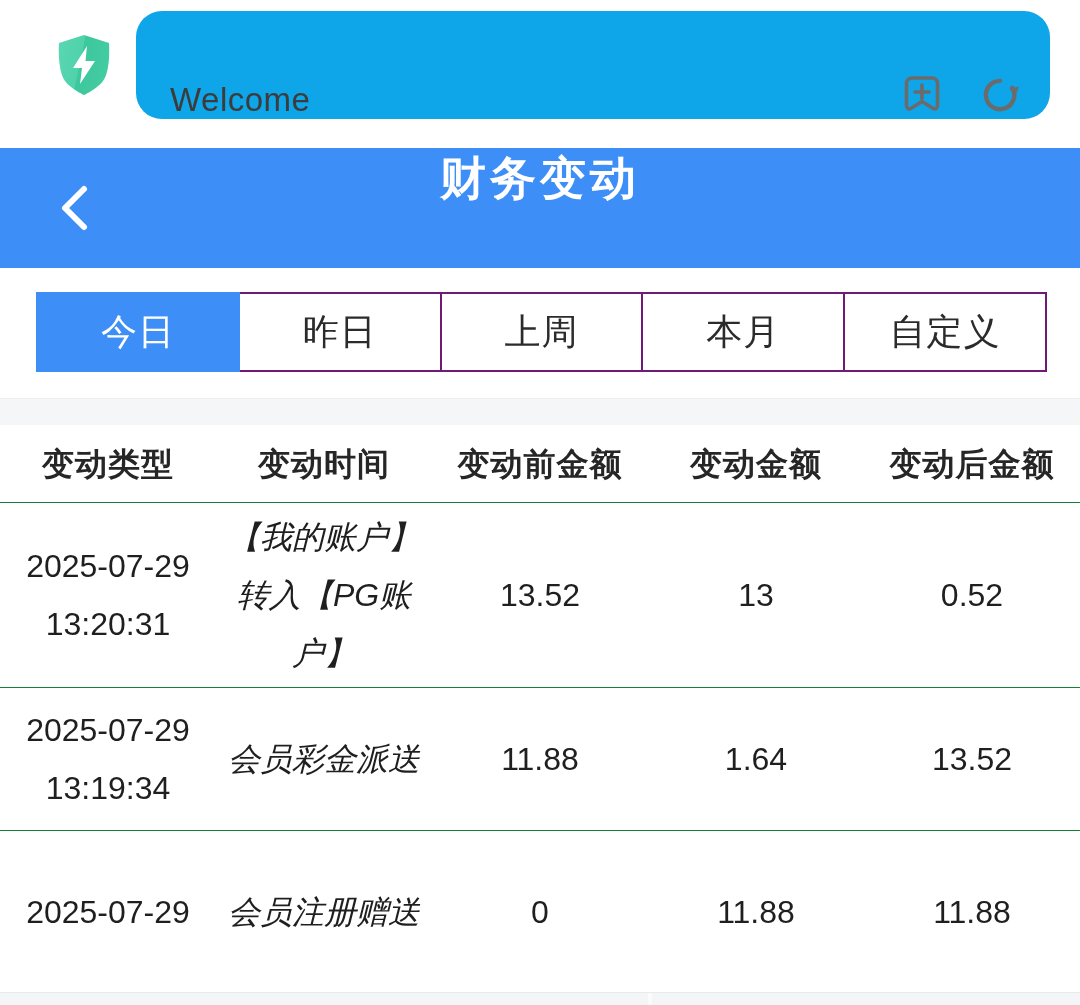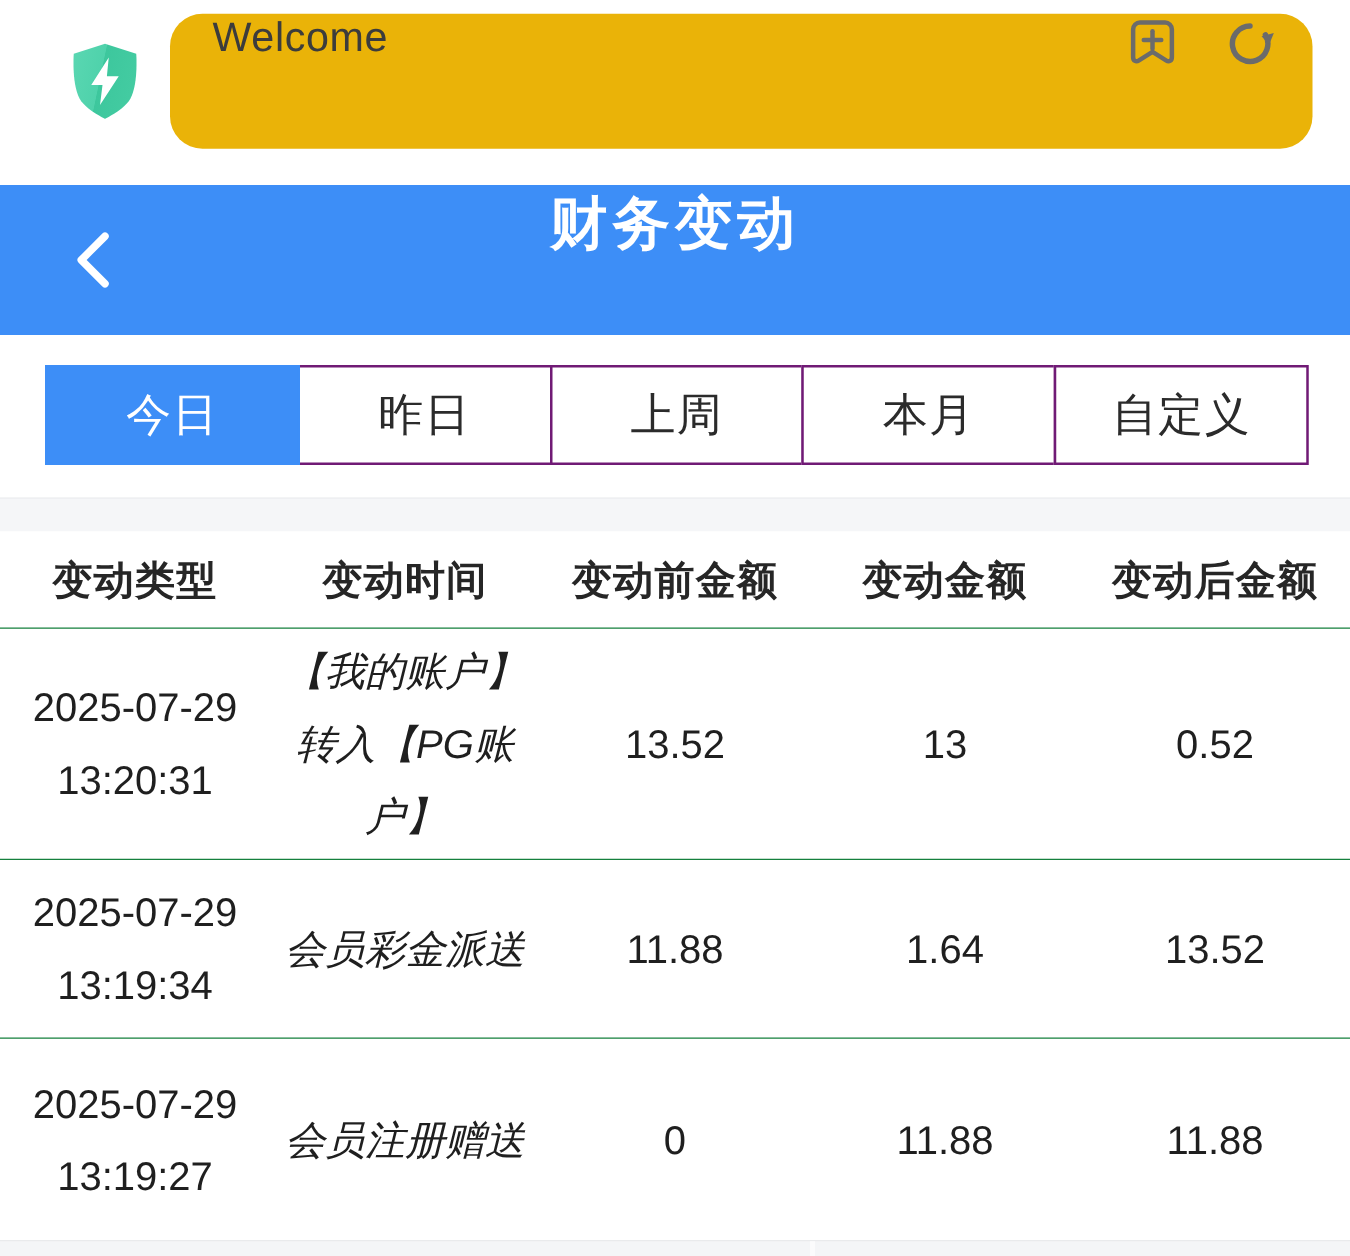--- a/index.html
+++ b/index.html
@@ -16,24 +16,24 @@
     height: 130px;
     display: flex;
     align-items: center;
     padding: 0 30px 0 32px;
     background: #ffffff;
   }
   .shield-wrap { width: 104px; display: flex; justify-content: center; }
   .url-pill {
     flex: 1;
     height: 108px;
-    background: #eab308;
+    background: #0ea5e9;
     border-radius: 26px;
     display: flex;
-    align-items: flex-start;
+    align-items: flex-end;
     padding: 0 26px 0 34px;
   }
   .url-text {
     flex: 1;
     font-size: 33px;
     color: #3c3c3c;
     letter-spacing: 0.5px;
   }
   .pill-icons { display: flex; align-items: center; gap: 30px; }
   .pill-icons svg { display: block; }
@@ -219,21 +219,20 @@
     </div>
     <div class="t-cell cell-type">会员彩金派送</div>
     <div class="t-cell">11.88</div>
     <div class="t-cell">1.64</div>
     <div class="t-cell">13.52</div>
   </div>
 
   <div class="t-row data-row row-2">
     <div class="t-cell">
       <div>2025-07-29</div>
-      <div>13:19:27</div>
     </div>
     <div class="t-cell cell-type">会员注册赠送</div>
     <div class="t-cell">0</div>
     <div class="t-cell">11.88</div>
     <div class="t-cell">11.88</div>
   </div>
 </div>
 
 <div class="bottom-strip">
   <span class="notch"></span>

